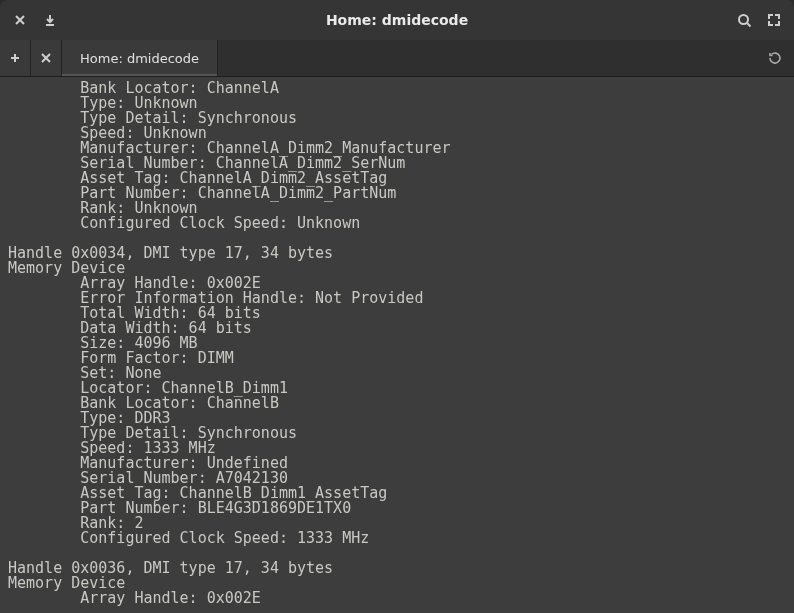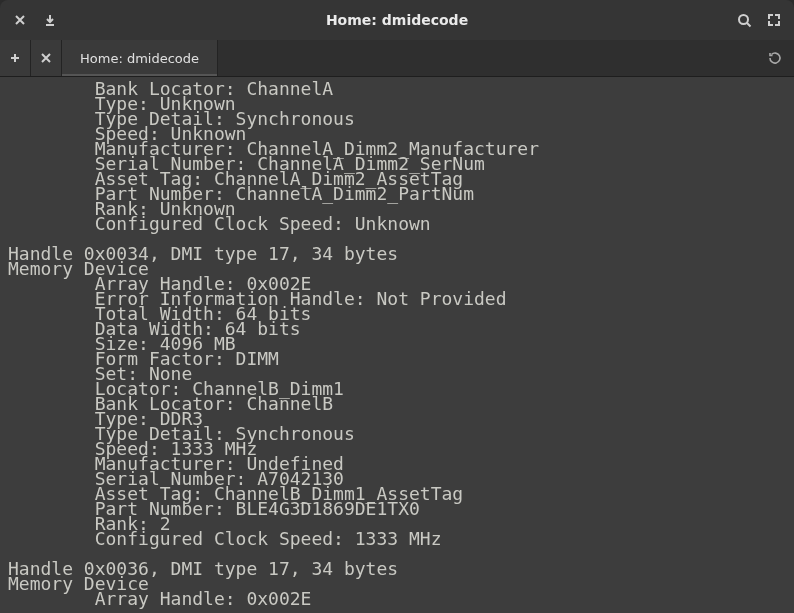--- a/index.html
+++ b/index.html
@@ -103,21 +103,21 @@
   .terminal {
     background: #3d3d3d;
     height: calc(613px - 40px - 36px);
     overflow: hidden;
     padding: 4px 8px 8px 8px;
     box-sizing: border-box;
   }
   pre.term-content {
     margin: 0;
     font-family: "DejaVu Sans Mono", "Liberation Mono", monospace;
-    font-size: 18px;
+    font-size: 15px;
     line-height: 15px;
     color: #c9c9c3;
     white-space: pre;
   }
 </style>
 </head>
 <body>
 
 <div class="titlebar">
   <div class="tb-left">

